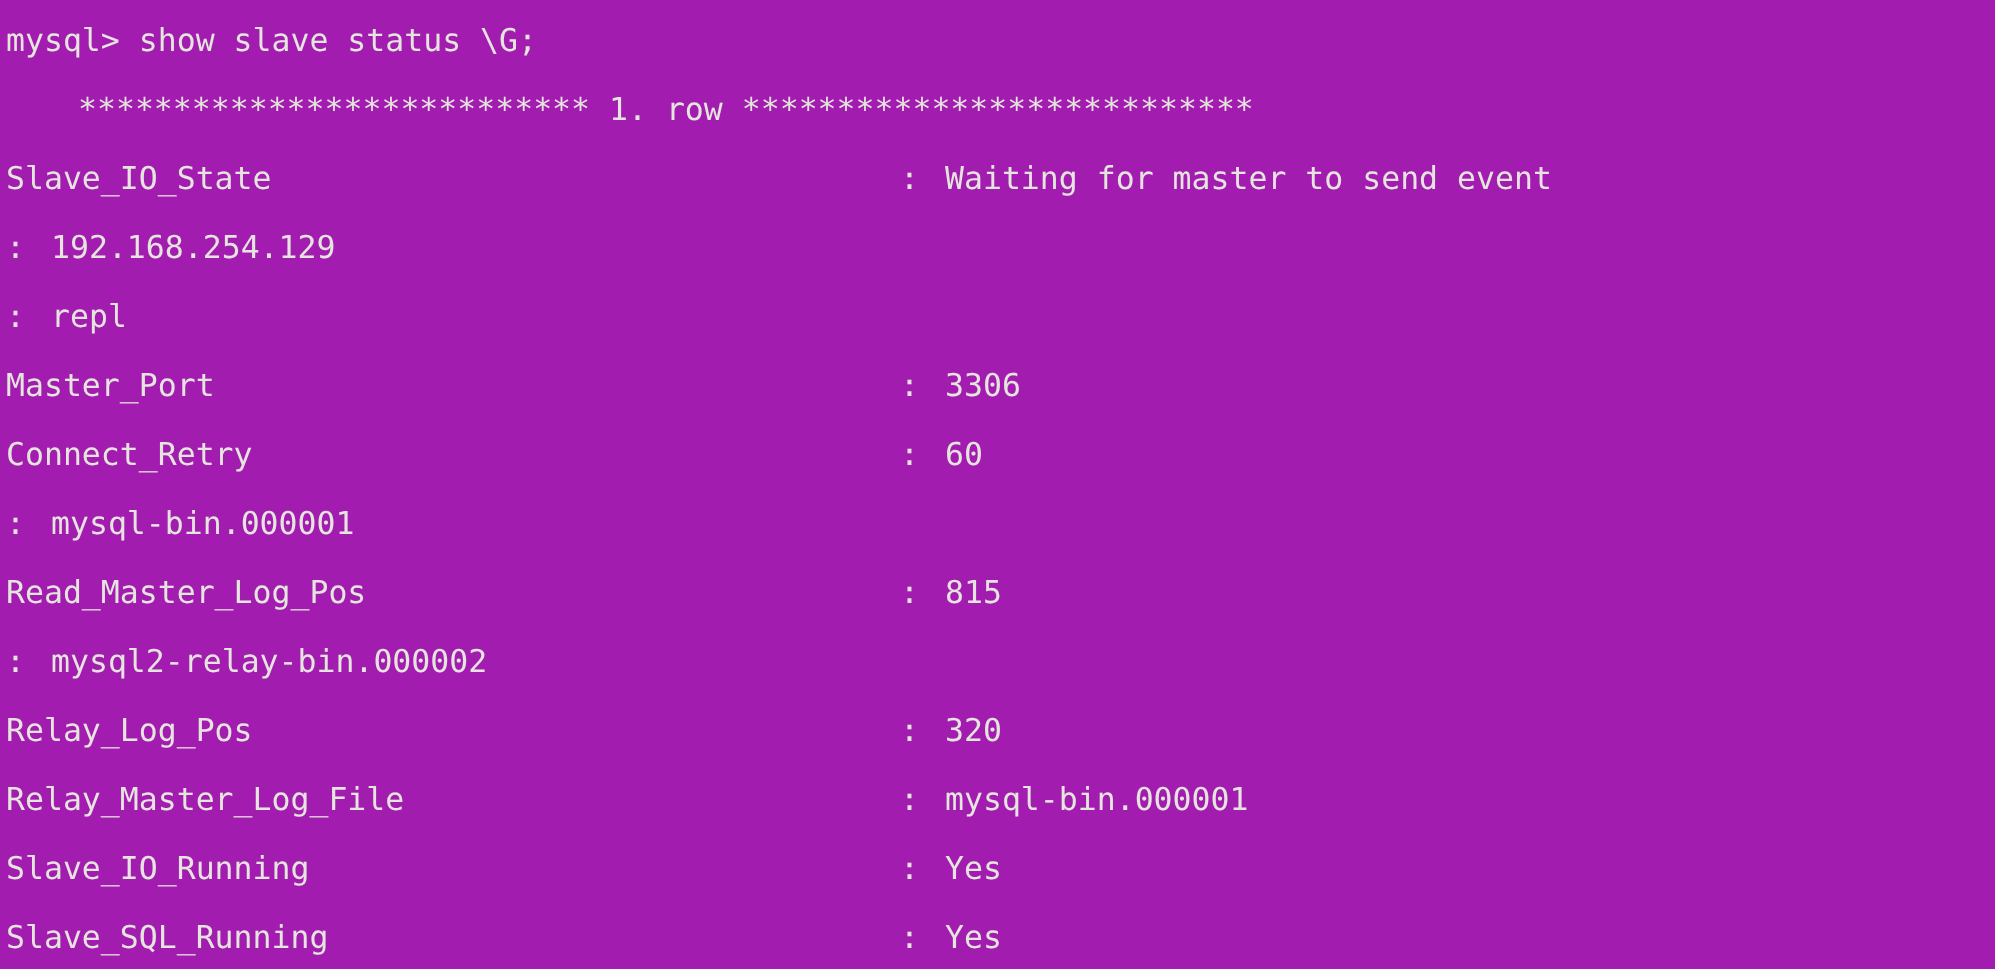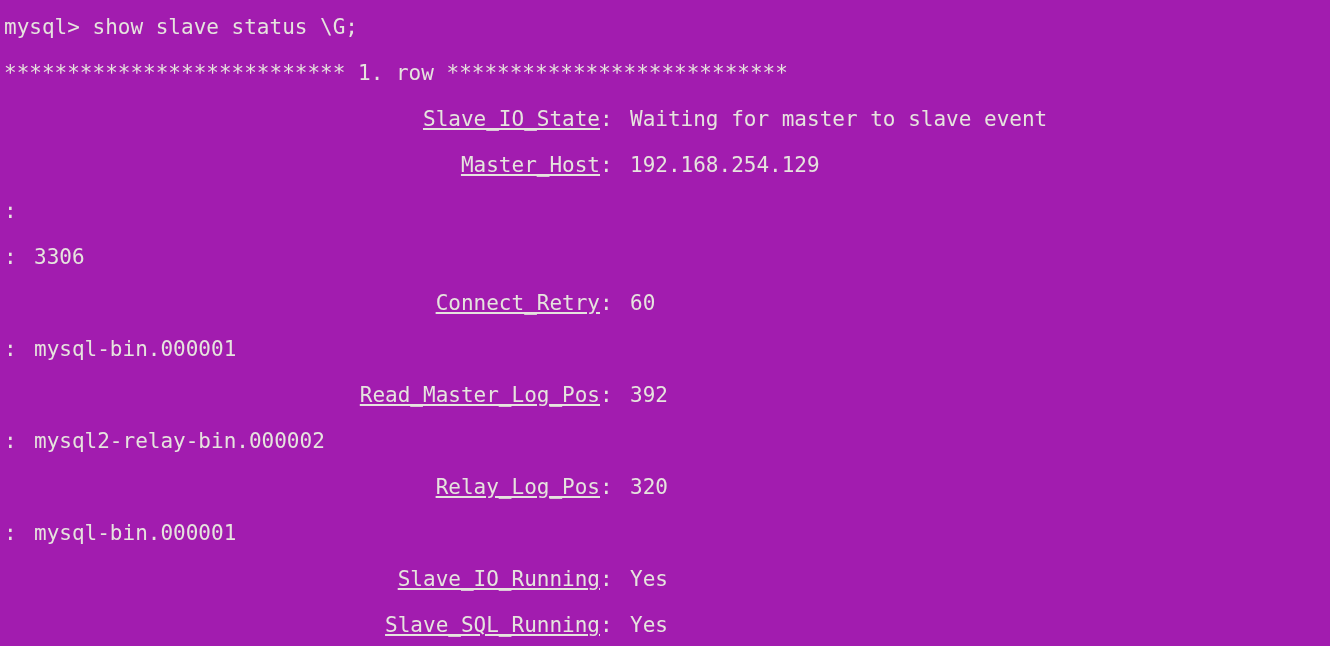--- a/index.html
+++ b/index.html
@@ -45,36 +45,36 @@
   }
 
   
   .line-command {
     white-space: pre;
   }
 
   
   .line-banner {
     white-space: pre;
+    margin-left: 48px;
   }
 
   
   .line-field {
     display: flex;
     align-items: baseline;
     height: 46px;
     white-space: pre;
   }
   .field-label {
     display: inline-block;
     width: 596px;
-    text-align: right;
+    text-align: left;
     white-space: pre;
     flex: 0 0 596px;
-    text-decoration: underline;
   }
   .field-colon {
     display: inline-block;
     width: 30px;
     flex: 0 0 30px;
     white-space: pre;
   }
   .field-value {
     display: inline-block;
     white-space: pre;
@@ -87,67 +87,69 @@
 <div id="terminal">
   <div class="screen">
 
     <div class="line line-command">mysql&gt; show slave status \G;</div>
 
     <div class="line line-banner">*************************** 1. row ***************************</div>
 
     <div class="line-field">
       <span class="field-label">Slave_IO_State</span>
       <span class="field-colon">: </span>
-      <span class="field-value">Waiting for master to slave event</span>
+      <span class="field-value">Waiting for master to send event</span>
     </div>
 
     <div class="line-field">
-      <span class="field-label">Master_Host</span>
       <span class="field-colon">: </span>
       <span class="field-value">192.168.254.129</span>
     </div>
 
     <div class="line-field">
       <span class="field-colon">: </span>
+      <span class="field-value">repl</span>
     </div>
 
     <div class="line-field">
+      <span class="field-label">Master_Port</span>
       <span class="field-colon">: </span>
       <span class="field-value">3306</span>
     </div>
 
     <div class="line-field">
       <span class="field-label">Connect_Retry</span>
       <span class="field-colon">: </span>
       <span class="field-value">60</span>
     </div>
 
     <div class="line-field">
       <span class="field-colon">: </span>
       <span class="field-value">mysql-bin.000001</span>
     </div>
 
     <div class="line-field">
       <span class="field-label">Read_Master_Log_Pos</span>
       <span class="field-colon">: </span>
-      <span class="field-value">392</span>
+      <span class="field-value">815</span>
     </div>
 
     <div class="line-field">
       <span class="field-colon">: </span>
       <span class="field-value">mysql2-relay-bin.000002</span>
     </div>
 
     <div class="line-field">
       <span class="field-label">Relay_Log_Pos</span>
       <span class="field-colon">: </span>
       <span class="field-value">320</span>
     </div>
 
     <div class="line-field">
+      <span class="field-label">Relay_Master_Log_File</span>
       <span class="field-colon">: </span>
       <span class="field-value">mysql-bin.000001</span>
     </div>
 
     <div class="line-field">
       <span class="field-label">Slave_IO_Running</span>
       <span class="field-colon">: </span>
       <span class="field-value">Yes</span>
     </div>
 

